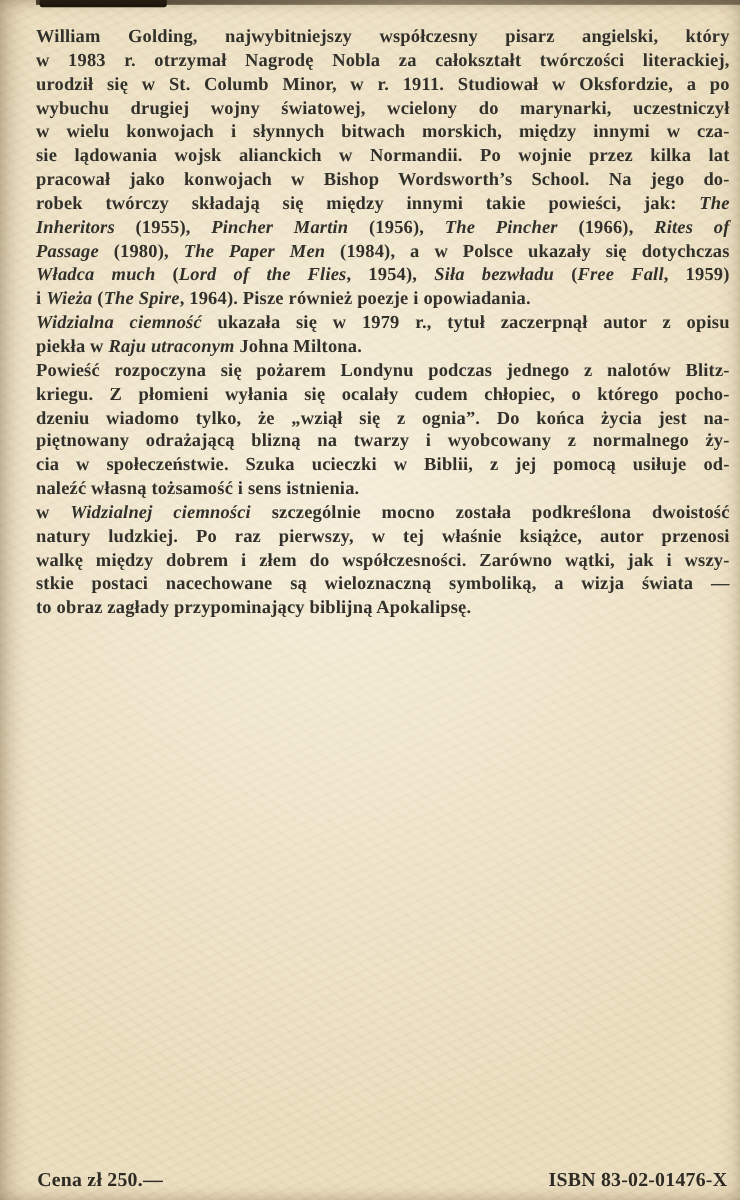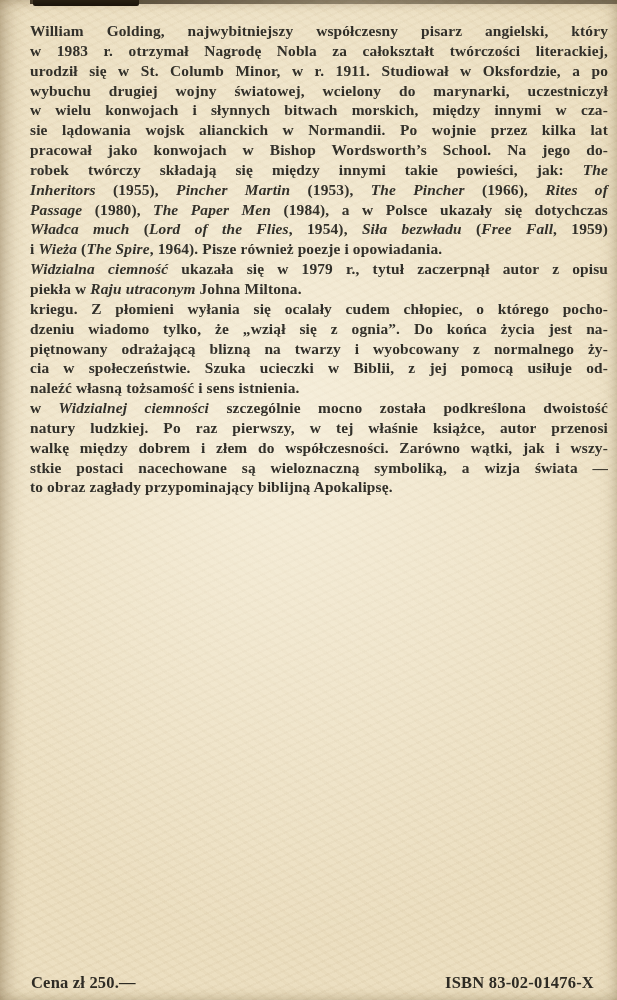--- a/index.html
+++ b/index.html
@@ -35,47 +35,48 @@
   }
   .body-text{
     position:absolute;top:21px;left:30px;width:578px;
     font-size:15.4px;line-height:19.85px;font-weight:700;
     letter-spacing:.15px;
   }
   .line{text-align:justify;text-align-last:justify;white-space:normal;}
   .line.last{text-align-last:left;}
   .it{font-style:italic;}
   .footer{
-    position:absolute;top:973px;left:31px;right:23px;
+    position:absolute;top:973px;left:31px;right:11px;
     display:flex;justify-content:space-between;align-items:baseline;
     font-size:16.5px;font-weight:700;letter-spacing:.2px;color:#2e2b24;
   }
 </style>
 </head>
 <body>
 
 <div class="page">
   <div class="scan-top-line"></div>
   <div class="scan-top-bar"></div>
 
   <div class="body-text">
       <div class="line"><span>William Golding, najwybitniejszy współczesny pisarz angielski, który</span></div>
       <div class="line"><span>w 1983 r. otrzymał Nagrodę Nobla za całokształt twórczości literackiej,</span></div>
       <div class="line"><span>urodził się w St. Columb Minor, w r. 1911. Studiował w Oksfordzie, a po</span></div>
       <div class="line"><span>wybuchu drugiej wojny światowej, wcielony do marynarki, uczestniczył</span></div>
       <div class="line"><span>w wielu konwojach i słynnych bitwach morskich, między innymi w cza-</span></div>
       <div class="line"><span>sie lądowania wojsk alianckich w Normandii. Po wojnie przez kilka lat</span></div>
       <div class="line"><span>pracował jako konwojach w Bishop Wordsworth’s School. Na jego do-</span></div>
       <div class="line"><span>robek twórczy składają się między innymi takie powieści, jak: </span><span class="it">The</span></div>
-      <div class="line"><span class="it">Inheritors</span><span> (1955), </span><span class="it">Pincher Martin</span><span> (1953), </span><span class="it">The Pincher</span><span> (1966), </span><span class="it">Rites of</span></div>
+      <div class="line"><span class="it">Inheritors</span><span> (1955), </span><span class="it">Pincher Martin</span><span> (1956), </span><span class="it">The Pincher</span><span> (1966), </span><span class="it">Rites of</span></div>
       <div class="line"><span class="it">Passage</span><span> (1980), </span><span class="it">The Paper Men</span><span> (1984), a w Polsce ukazały się dotychczas</span></div>
       <div class="line"><span class="it">Władca much</span><span> (</span><span class="it">Lord of the Flies</span><span>, 1954), </span><span class="it">Siła bezwładu</span><span> (</span><span class="it">Free Fall</span><span>, 1959)</span></div>
       <div class="line last"><span>i </span><span class="it">Wieża</span><span> (</span><span class="it">The Spire</span><span>, 1964). Pisze również poezje i opowiadania.</span></div>
       <div class="line"><span class="it">Widzialna ciemność</span><span> ukazała się w 1979 r., tytuł zaczerpnął autor z opisu</span></div>
       <div class="line last"><span>piekła w </span><span class="it">Raju utraconym</span><span> Johna Miltona.</span></div>
+      <div class="line"><span>Powieść rozpoczyna się pożarem Londynu podczas jednego z nalotów Blitz-</span></div>
       <div class="line"><span>kriegu. Z płomieni wyłania się ocalały cudem chłopiec, o którego pocho-</span></div>
       <div class="line"><span>dzeniu wiadomo tylko, że „wziął się z ognia”. Do końca życia jest na-</span></div>
       <div class="line"><span>piętnowany odrażającą blizną na twarzy i wyobcowany z normalnego ży-</span></div>
       <div class="line"><span>cia w społeczeństwie. Szuka ucieczki w Biblii, z jej pomocą usiłuje od-</span></div>
       <div class="line last"><span>naleźć własną tożsamość i sens istnienia.</span></div>
       <div class="line"><span>w </span><span class="it">Widzialnej ciemności</span><span> szczególnie mocno została podkreślona dwoistość</span></div>
       <div class="line"><span>natury ludzkiej. Po raz pierwszy, w tej właśnie książce, autor przenosi</span></div>
       <div class="line"><span>walkę między dobrem i złem do współczesności. Zarówno wątki, jak i wszy-</span></div>
       <div class="line"><span>stkie postaci nacechowane są wieloznaczną symboliką, a wizja świata —</span></div>
       <div class="line last"><span>to obraz zagłady przypominający biblijną Apokalipsę.</span></div>

